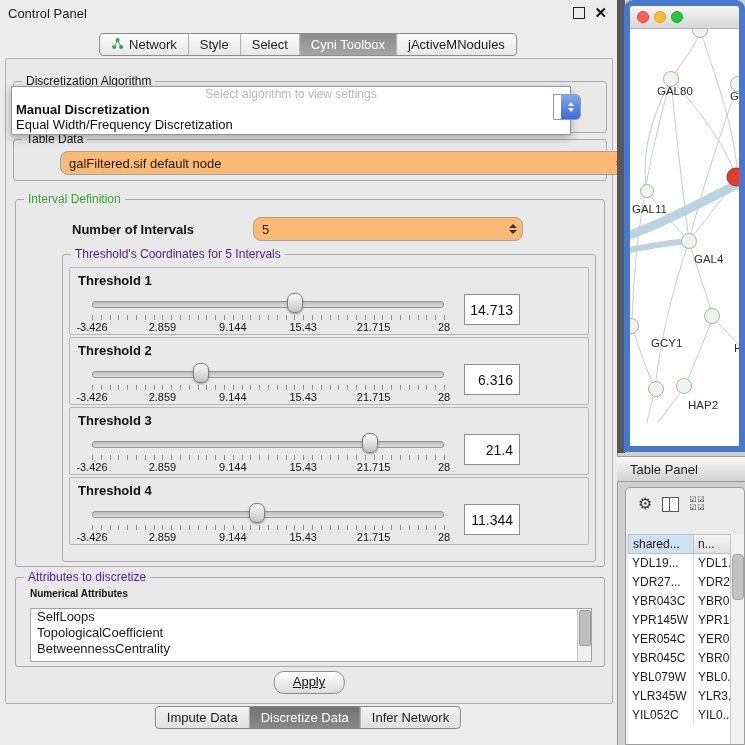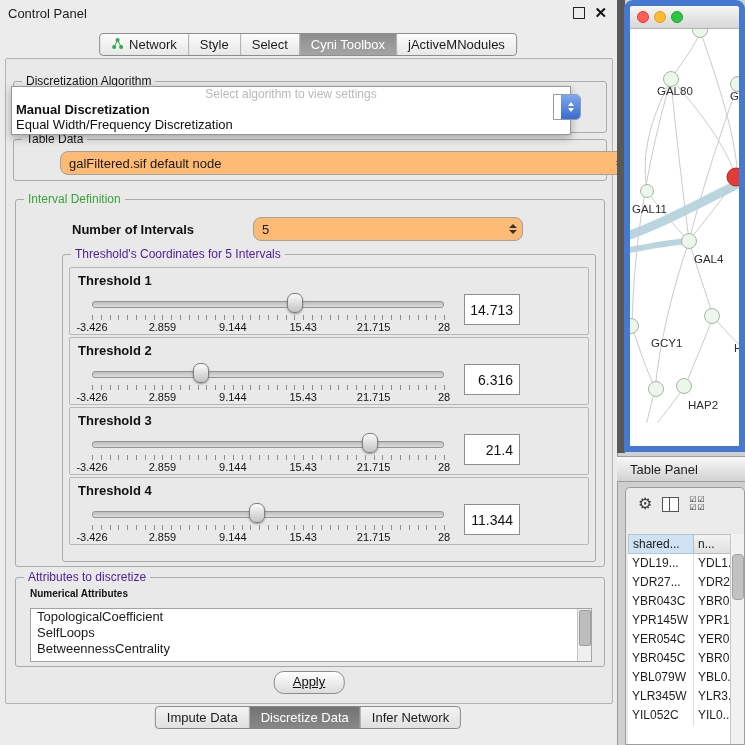--- a/index.html
+++ b/index.html
@@ -293,22 +293,22 @@
             </div>
             <input class="t-value" readonly="" value="11.344" style="">
           </div>
         </div>
       </div>
 
       <div class="group" style="left:9px;top:518px;width:588px;height:88px;">
         <span class="group-label blue">Attributes to discretize</span>
         <div style="position:absolute;left:14px;top:10px;font-size:10px;font-weight:700;color:#111;">Numerical Attributes</div>
         <div class="listbox" style="left:14px;top:30px;width:560px;height:52px;">
+          <div class="item">SelfLoops</div>
           <div class="item">TopologicalCoefficient</div>
-          <div class="item">SelfLoops</div>
           <div class="item">BetweennessCentrality</div>
           <div class="vscroll">
               <div class="sthumb"></div>
             </div>
         </div>
       </div>
 
       <div class="apply-btn">Apply</div>
     </div>
 

